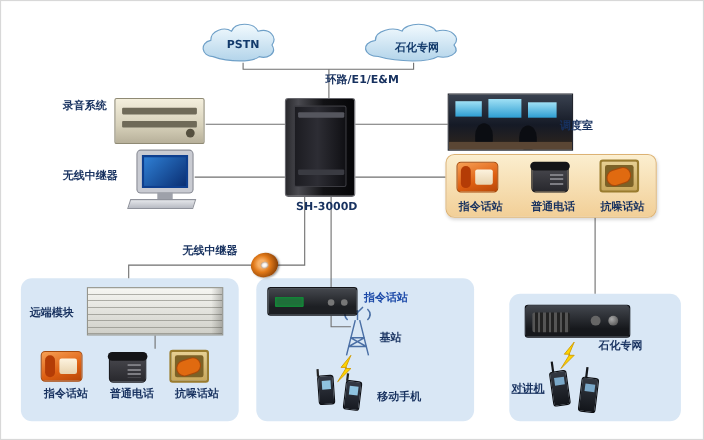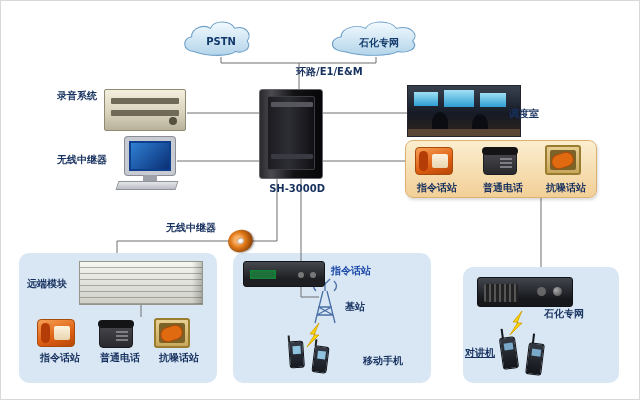--- a/index.html
+++ b/index.html
@@ -28,21 +28,21 @@
   .l-p-cmd { left:410px; top:180px; width:46px; }
   .l-p-phone { left:476px; top:180px; width:46px; }
   .l-p-noise { left:539px; top:180px; width:46px; }
   .l-fiber { left:165px; top:220px; }
   .l-remote-title { left:26px; top:276px; }
   .l-r-cmd { left:33px; top:350px; width:46px; }
   .l-r-phone { left:93px; top:350px; width:46px; }
   .l-r-noise { left:152px; top:350px; width:46px; }
   .l-controller { left:330px; top:263px; color:#1b49a8; }
   .l-bts { left:344px; top:299px; }
-  .l-mobile { left:342px; top:353px;margin-left:20px; }
+  .l-mobile { left:342px; top:353px; }
   .l-repeater { left:543px; top:306px; }
   .l-walkie { left:464px; top:345px;text-decoration:underline; }
 
   
   .dev { position:absolute; z-index:2; }
 
   .cabinet { left:258px; top:88px; width:64px; height:90px;
     background:linear-gradient(90deg,#2a2a2e,#4a4a50 18%,#121215 55%,#060608);
     border:1px solid #67676d; border-radius:3px; }
   .cabinet::before { content:""; position:absolute; left:7px; right:7px; top:6px; bottom:8px;

